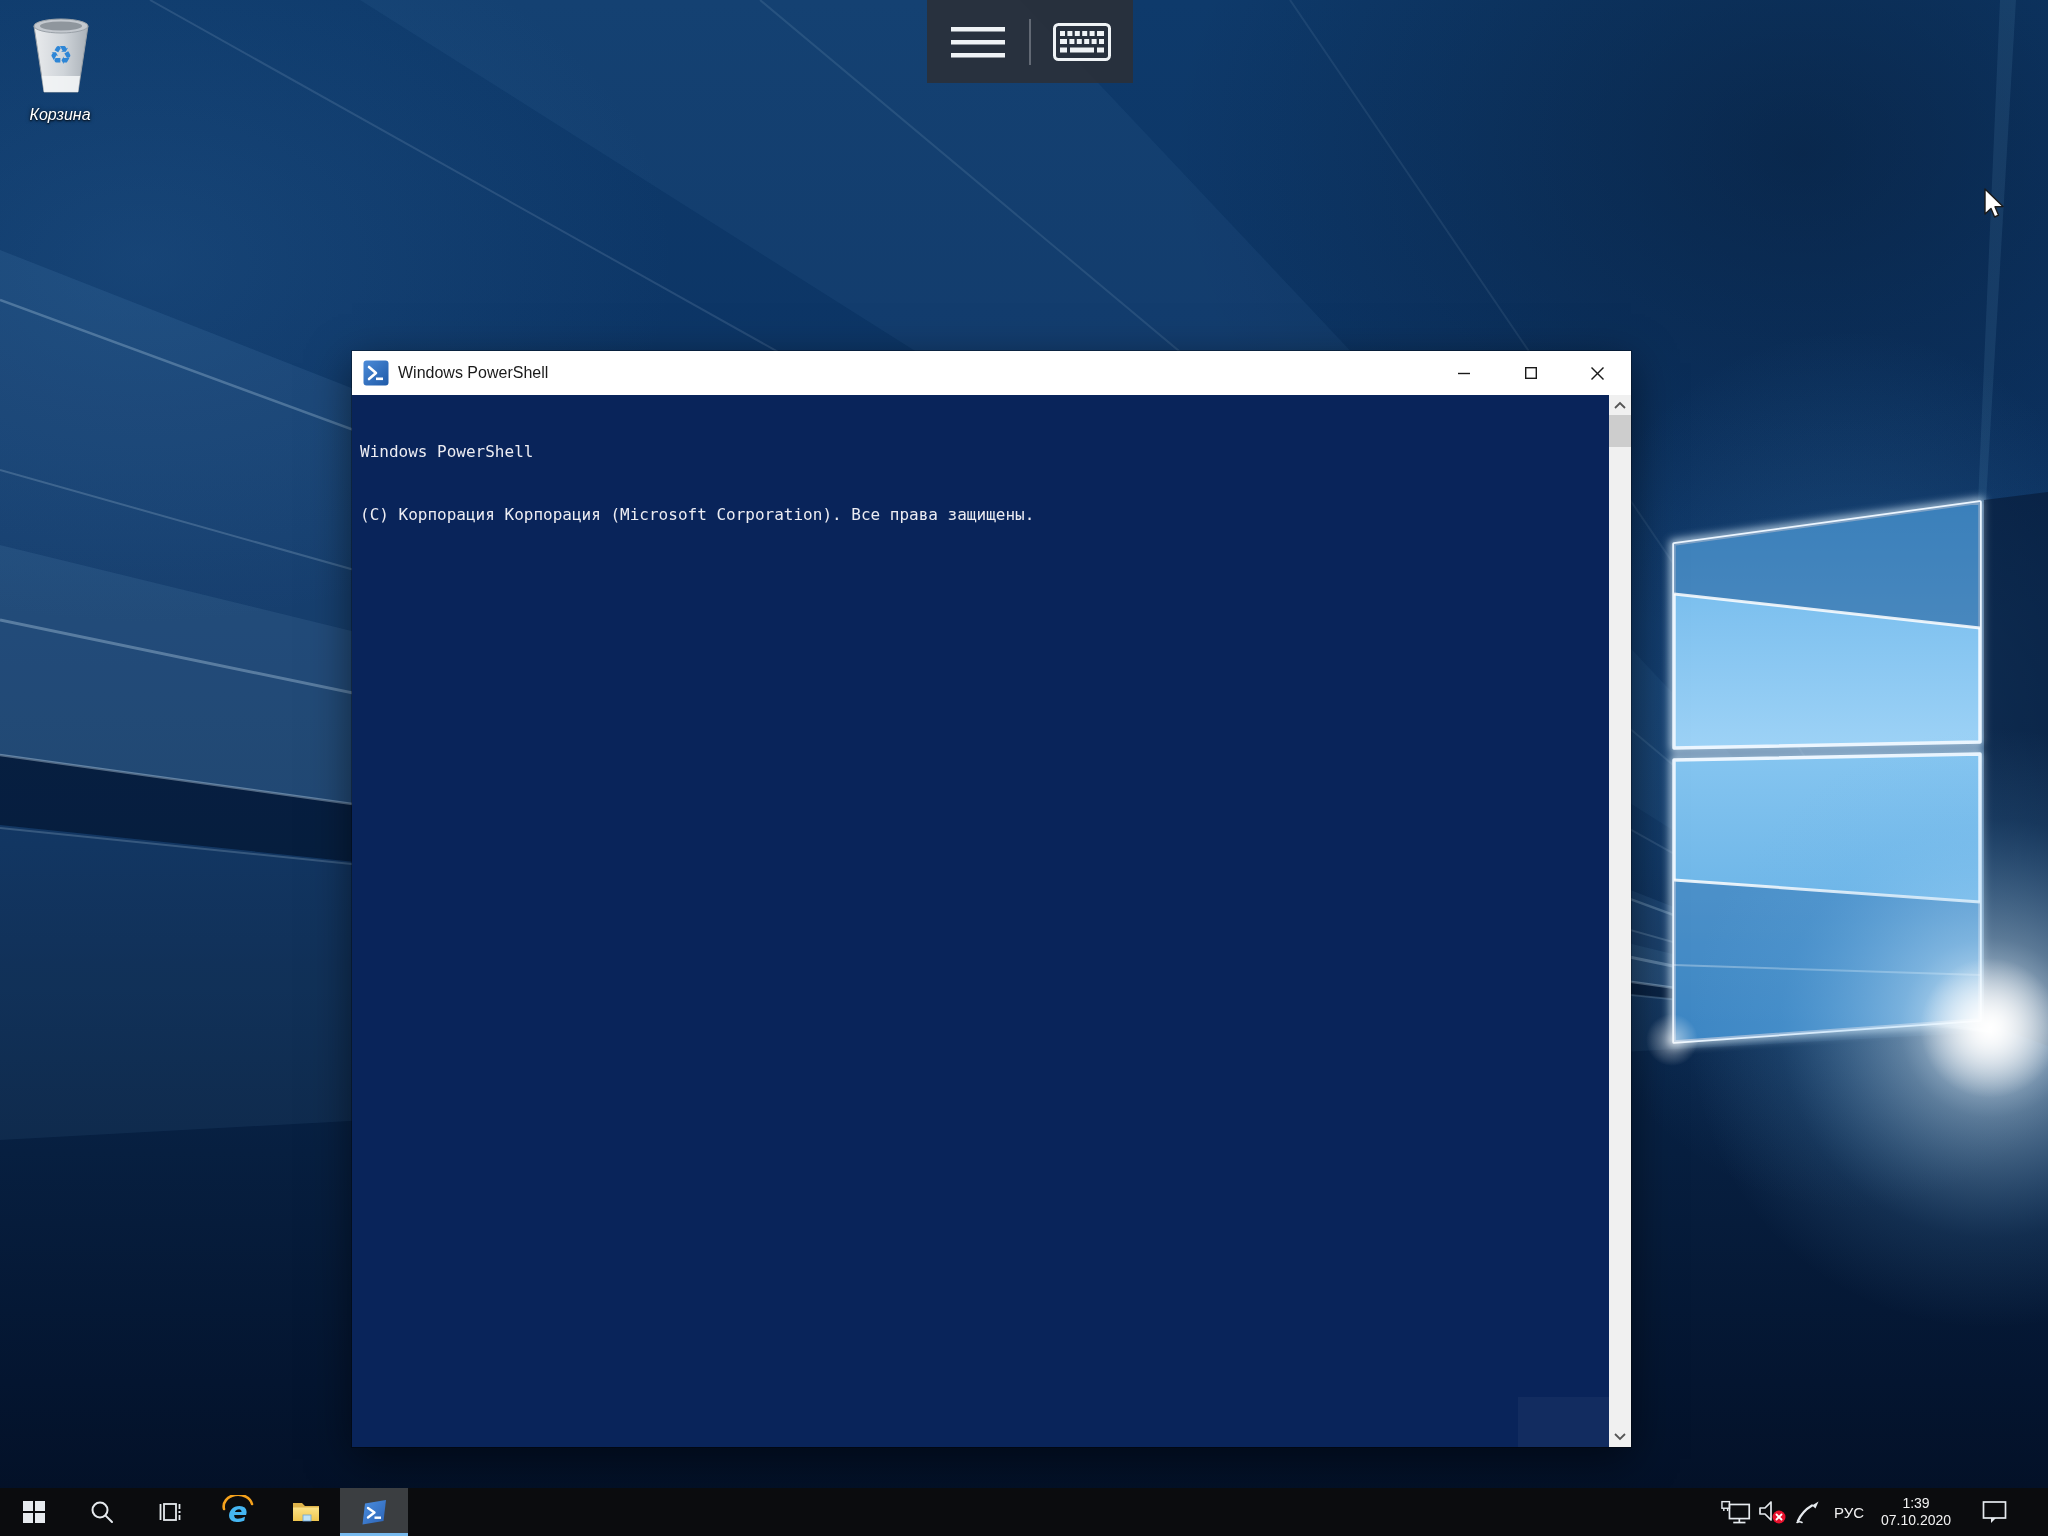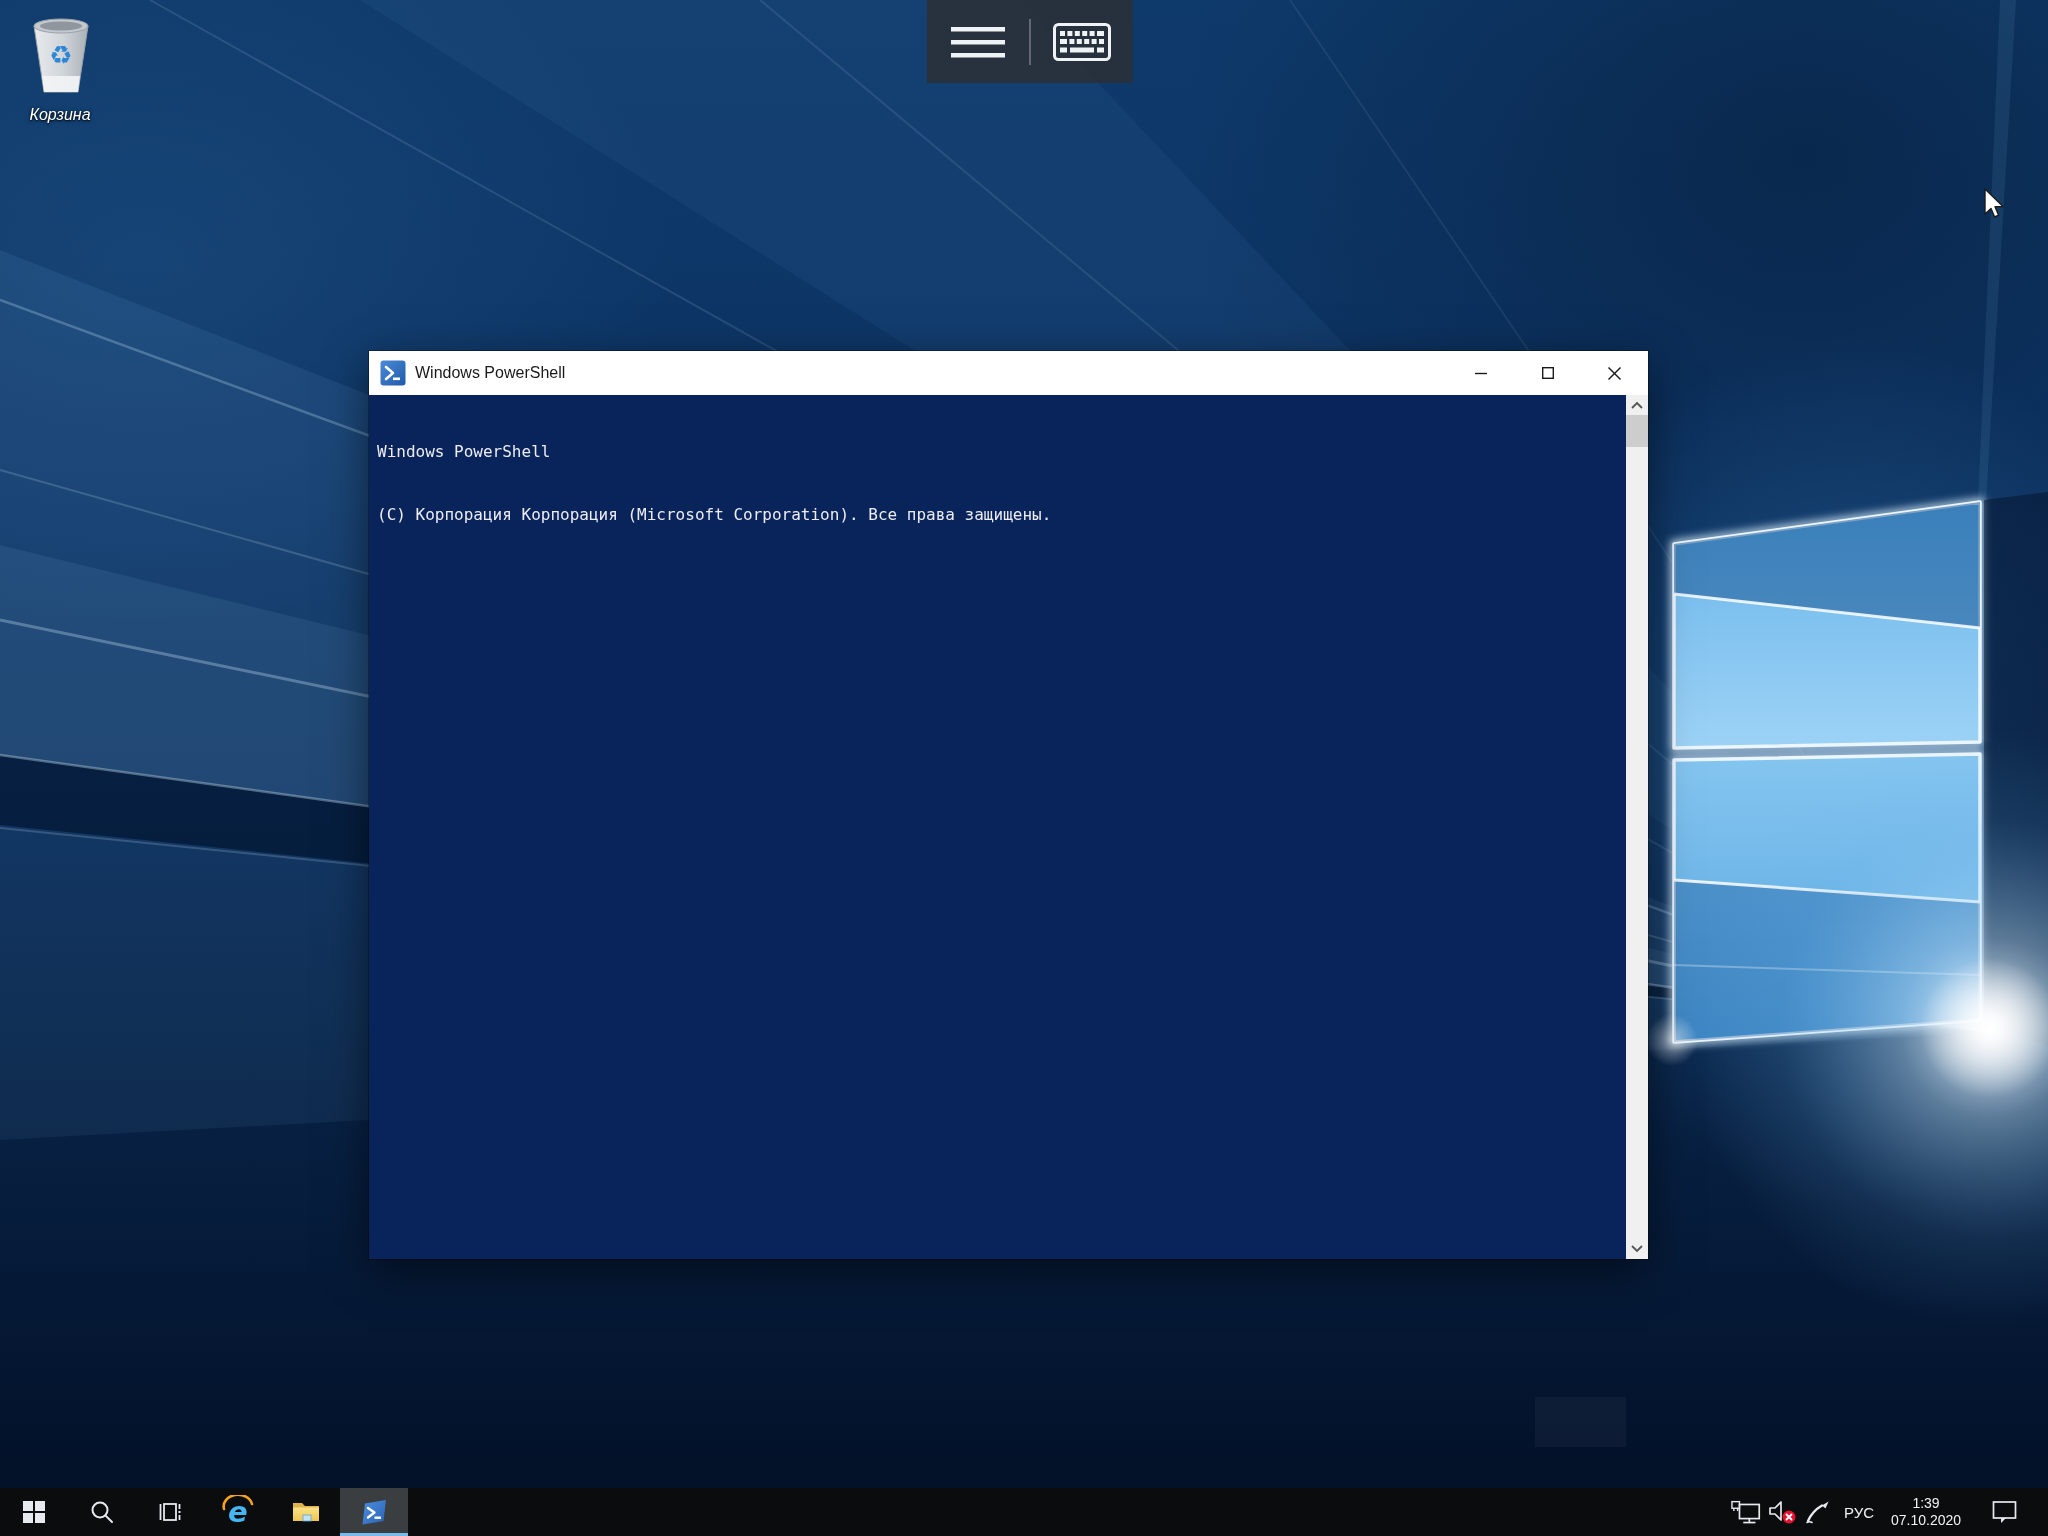--- a/index.html
+++ b/index.html
@@ -17,21 +17,21 @@
   .desktop-icon{position:absolute;left:8px;top:8px;width:104px;text-align:center;cursor:default;}
   .desktop-icon .lbl{margin-top:2px;font-size:16px;color:#fff;text-shadow:0 1px 2px rgba(0,0,0,.95),0 0 4px rgba(0,0,0,.6);font-style:italic;}
 
   
   .vm-toolbar{position:absolute;left:927px;top:0;width:206px;height:83px;
     background:rgba(41,48,58,.94);display:flex;align-items:center;}
   .vm-btn{height:70px;display:flex;align-items:center;justify-content:center;flex:1;}
   .vm-divider{width:2px;height:46px;background:#7a828c;opacity:.7;}
 
   
-  .ps-window{position:absolute;left:369px;top:351px;width:1279px;height:908px;
+  .ps-window{position:absolute;left:352px;top:351px;width:1279px;height:1096px;
     background:#fff;box-shadow:0 12px 40px rgba(0,0,0,.5),0 0 0 1px rgba(0,0,0,.3);}
   .titlebar{position:absolute;left:0;top:0;right:0;height:44px;background:#fff;}
   .titlebar .app-ico{position:absolute;left:11px;top:9px;}
   .titlebar .title{position:absolute;left:46px;top:0;line-height:44px;font-size:16px;color:#1a1a1a;white-space:nowrap;}
   .cap-btn{position:absolute;top:0;width:67px;height:44px;display:flex;align-items:center;justify-content:center;}
   .cap-min{right:134px;} .cap-max{right:67px;} .cap-close{right:0;}
   .console{position:absolute;left:0;top:44px;right:0;bottom:0;background:#09245a;}
   .console-text{position:absolute;left:8px;top:4px;right:32px;
     font-family:"DejaVu Sans Mono",monospace;font-size:16px;line-height:21px;
     color:#ececf2;white-space:pre;}
@@ -46,21 +46,21 @@
   
   .mouse{position:absolute;left:1983px;top:188px;pointer-events:none;z-index:60;}
 
   
   .taskbar{position:absolute;left:0;bottom:0;width:2048px;height:48px;background:#0b0c0e;z-index:50;
     display:flex;align-items:stretch;}
   .tb-left{display:flex;}
   .tb-btn{position:relative;width:68px;height:48px;display:flex;align-items:center;justify-content:center;}
   .tb-btn.active{background:#3b3e41;}
   .tb-btn.active .underline{position:absolute;left:0;right:0;bottom:0;height:3px;background:#76b9ed;}
-  .tb-tray{margin-left:auto;display:flex;align-items:center;padding-right:20px;}
+  .tb-tray{margin-left:auto;display:flex;align-items:center;padding-right:30px;}
   .tray-item{height:48px;display:flex;align-items:center;justify-content:center;}
   .tray-lang{width:46px;font-size:15px;color:#f2f2f2;}
   .tray-clock{width:88px;margin-right:12px;flex-direction:column;line-height:17px;font-size:14px;color:#f2f2f2;text-align:left;}
 </style>
 </head>
 <body>
 
 <div class="screen">
 
   <svg class="wallpaper" viewBox="0 0 2048 1536">

